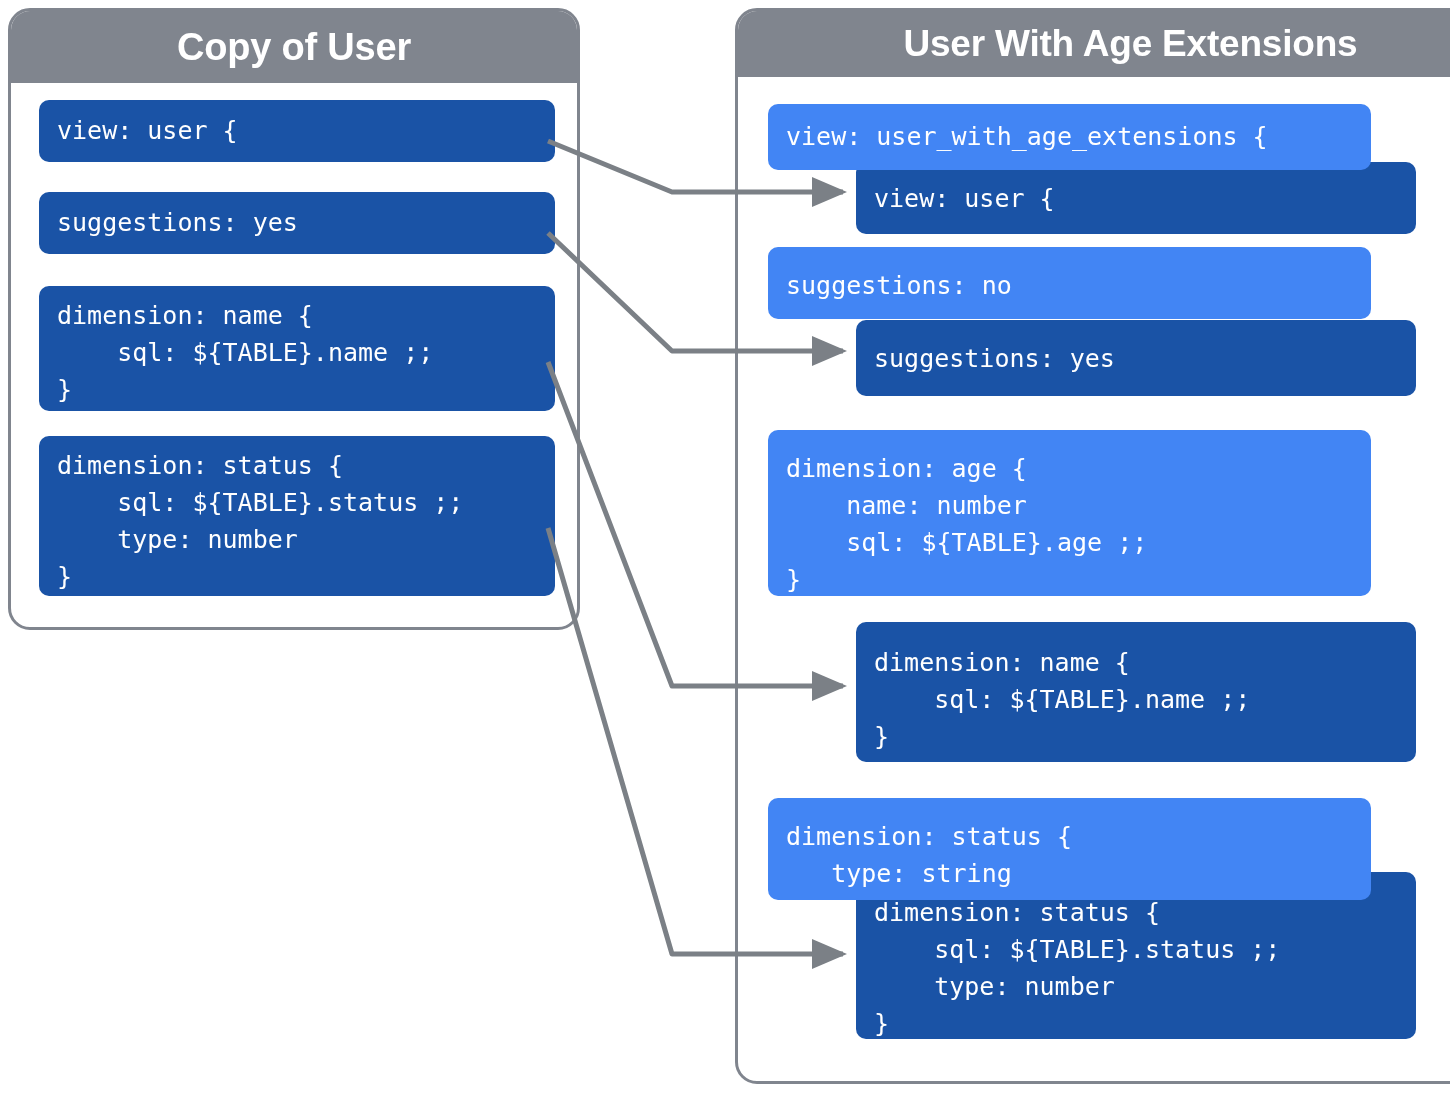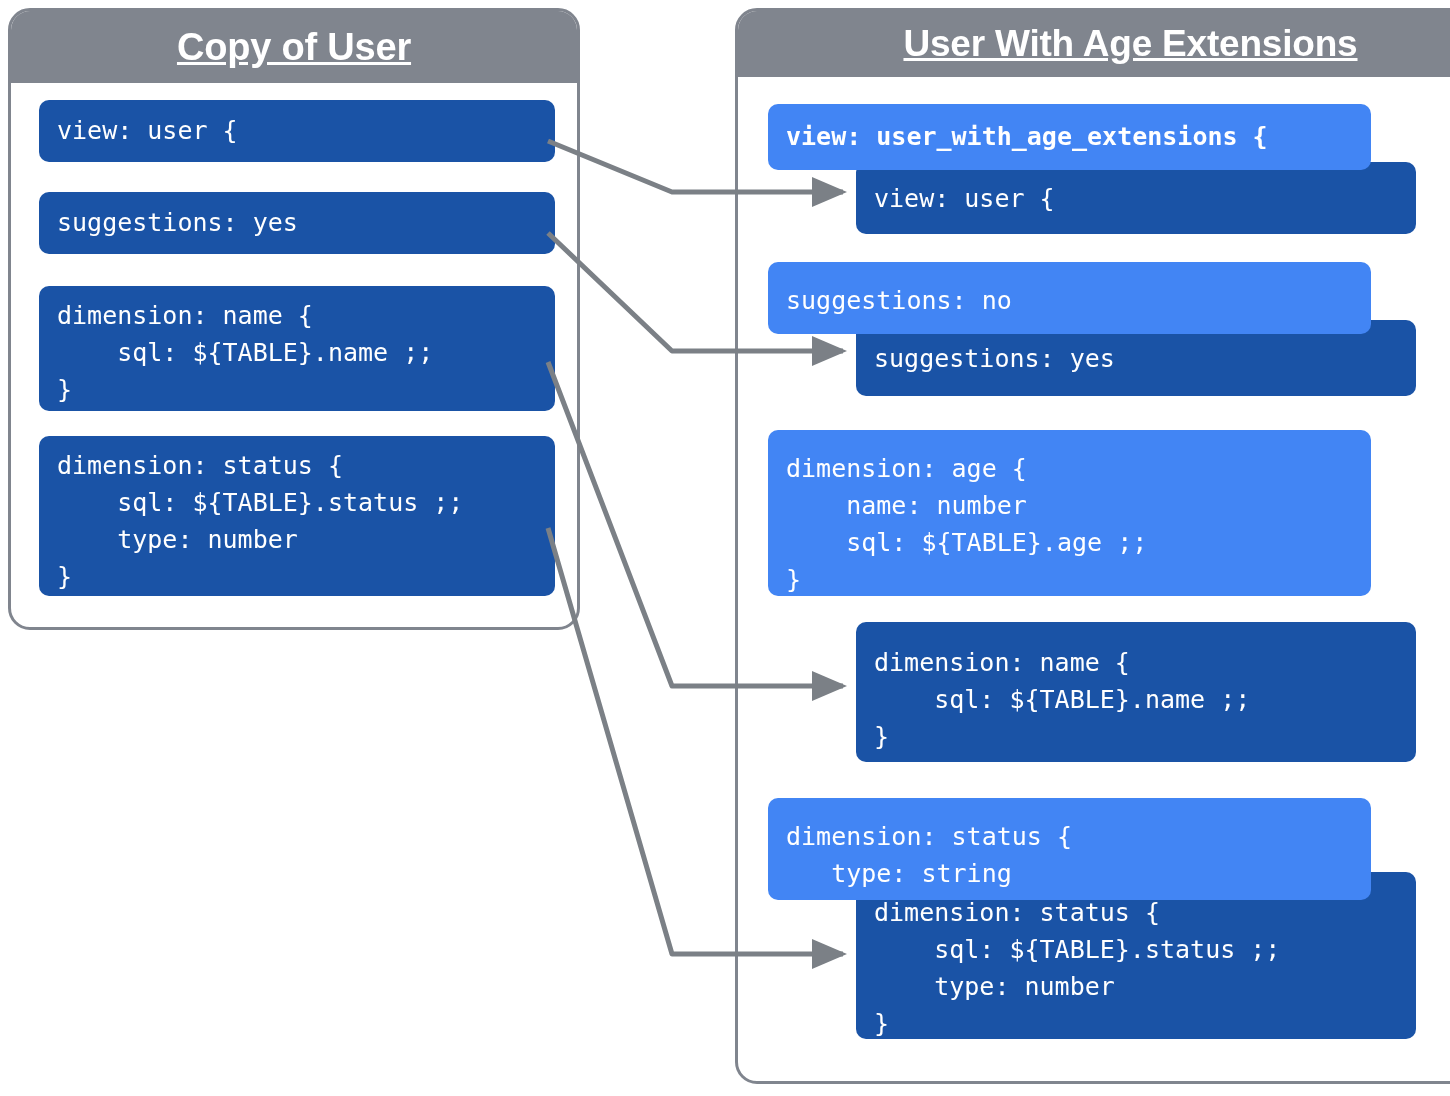--- a/index.html
+++ b/index.html
@@ -35,21 +35,20 @@
     width: 100%;
     background: #80858E;
     color: #ffffff;
     font-size: 38px;
     font-weight: bold;
     text-align: left;
     letter-spacing: -0.2px;
     display: flex;
     align-items: center;
     justify-content: center;
-    text-decoration: underline;
   }
   .panel-body {
     position: relative;
     width: 100%;
   }
 
   #panel-left {
     left: 8px;
     top: 8px;
     width: 572px;
@@ -81,23 +80,23 @@
   .code.dark  { background: #1A53A6; }
   .code.light { background: #4285F4; }
 
   
   #lb-view        { left: 28px; top: 17px;  width: 516px; height: 62px;  padding-top: 12px; }
   #lb-suggestions { left: 28px; top: 109px; width: 516px; height: 62px;  padding-top: 12px; }
   #lb-dim-name    { left: 28px; top: 203px; width: 516px; height: 125px; padding-top: 11px;}
   #lb-dim-status  { left: 28px; top: 353px; width: 516px; height: 160px; padding-top: 11px;}
 
   
-  #rb-view-ext    { left: 30px;  top: 27px;  width: 603px; height: 66px;  padding-top: 14px; z-index: 3; font-weight: bold; }
+  #rb-view-ext    { left: 30px;  top: 27px;  width: 603px; height: 66px;  padding-top: 14px; z-index: 3; }
   #rb-view-user   { left: 118px; top: 85px;  width: 560px; height: 72px;  padding-top: 18px; z-index: 2; }
-  #rb-sugg-no     { left: 30px;  top: 185px; width: 603px; height: 72px;  padding-top: 20px; z-index: 3; }
+  #rb-sugg-no     { left: 30px;  top: 170px; width: 603px; height: 72px;  padding-top: 20px; z-index: 3; }
   #rb-sugg-yes    { left: 118px; top: 243px; width: 560px; height: 76px;  padding-top: 20px; z-index: 2; }
   #rb-dim-age     { left: 30px;  top: 353px; width: 603px; height: 166px; padding-top: 20px; z-index: 3; }
   #rb-dim-name    { left: 118px; top: 545px; width: 560px; height: 140px; padding-top: 22px; z-index: 2; }
   #rb-dim-status-l{ left: 30px;  top: 721px; width: 603px; height: 102px; padding-top: 20px; z-index: 3; }
   #rb-dim-status-d{ left: 118px; top: 795px; width: 560px; height: 167px; padding-top: 22px; z-index: 2; }
 
   
   #connectors {
     position: absolute;
     left: 0; top: 0;

